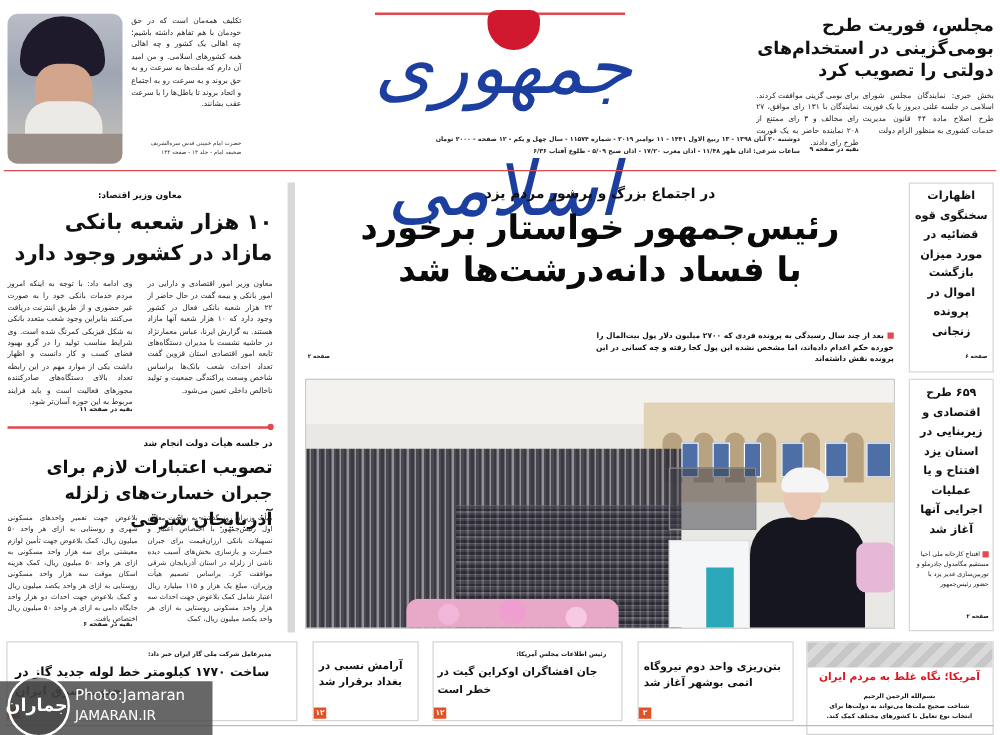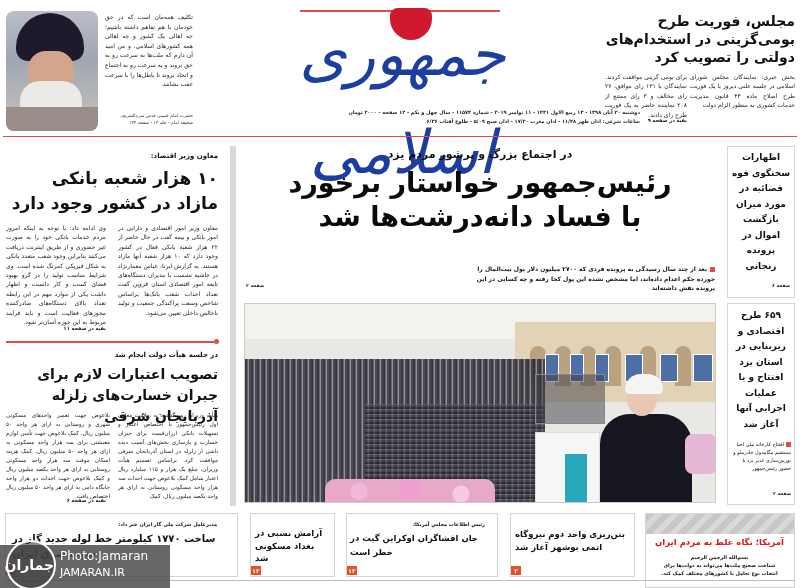--- a/index.html
+++ b/index.html
@@ -23,21 +23,21 @@
   #portrait .beard { position: absolute; left: 14px; top: 70px; width: 62px; height: 50px; background: #eceae6; border-radius: 20px 20px 8px 8px; }
   #portrait .robe { position: absolute; left: 0; top: 96px; width: 92px; height: 24px; background: #9a8f88; }
   #quote { left: 105px; top: 12px; width: 88px; text-align: justify; font-size: 6px; line-height: 9.6px; color: #222; }
   #quote-source { left: 105px; top: 112px; width: 88px; font-size: 4.5px; line-height: 7px; color: #333; }
 
   #mast-right-title { left: 605px; top: 12px; width: 190px; font-size: 14px; line-height: 18px; font-weight: bold; text-align: right; }
   #mast-right-col1 { left: 690px; top: 72px; width: 105px; }
   #mast-right-col2 { left: 605px; top: 72px; width: 82px; }
   #mast-right-more { left: 605px; top: 117px; width: 82px; font-size: 5px; font-weight: bold; }
   #lc-rule { left: 230px; top: 146px; width: 6px; height: 360px; background: #d8d9db; }
-  #story1-kicker { left: 6px; top: 152px; width: 212px; font-size: 7px; font-weight: bold; text-align: right; }
+  #story1-kicker { left: 6px; top: 152px; width: 212px; font-size: 7px; font-weight: bold; text-align: center; }
   #story1-title { left: 6px; top: 166px; width: 212px; font-size: 17px; line-height: 25px; font-weight: bold; text-align: right; }
   #story1-col-r { left: 118px; top: 223px; width: 100px; }
   #story1-col-l { left: 6px; top: 223px; width: 100px; }
   #story1-more { left: 6px; top: 325px; width: 100px; font-size: 5px; font-weight: bold; }
   #sep1 { left: 6px; top: 341px; width: 212px; height: 2px; background: #e34a50; }
   #sep1-dot { left: 214px; top: 339px; width: 5px; height: 5px; border-radius: 50%; background: #e34a50; }
   #story2-kicker { left: 6px; top: 351px; width: 212px; font-size: 7px; font-weight: bold; text-align: right; }
   #story2-title { left: 6px; top: 364px; width: 212px; font-size: 14px; line-height: 21px; font-weight: bold; text-align: right; }
   #story2-col-r { left: 118px; top: 411px; width: 100px; font-size: 5.6px; line-height: 9px; }
   #story2-col-l { left: 6px; top: 411px; width: 104px; font-size: 5.6px; line-height: 9px; }
@@ -205,21 +205,21 @@
 <div class="abs" id="rc-box2-title">۶۵۹ طرح اقتصادی و زیربنایی در استان یزد افتتاح و یا عملیات اجرایی آنها آغاز شد</div>
 <div class="abs" id="rc-box2-body"><span class="bullet"></span><span>افتتاح کارخانه ملی احیا مستقیم مگامدول چادرملو و توربین‌سازی غدیر یزد با حضور رئیس‌جمهور</span></div>
 <div class="abs" id="rc-box2-page">صفحه ۲</div>
 
 <div class="abs teaser" id="t1"></div>
 <div class="teaser-kicker" id="t1-kicker">مدیرعامل شرکت ملی گاز ایران خبر داد:</div>
 <div class="teaser-title" id="t1-title">ساخت ۱۷۷۰ کیلومتر خط لوله جدید گاز در جنوب شرق ایران</div>
 <div class="teaser-page" id="t1-page">۱۱</div>
 
 <div class="abs teaser" id="t2"></div>
-<div class="teaser-title" id="t2-title">آرامش نسبی در بغداد مسکونی شد</div>
+<div class="teaser-title" id="t2-title">آرامش نسبی در بغداد برقرار شد</div>
 <div class="teaser-page" id="t2-page">۱۲</div>
 
 <div class="abs teaser" id="t3"></div>
 <div class="teaser-kicker" id="t3-kicker">رئیس اطلاعات مجلس آمریکا:</div>
 <div class="teaser-title" id="t3-title">جان افشاگران اوکراین گیت در خطر است</div>
 <div class="teaser-page" id="t3-page">۱۲</div>
 
 <div class="abs teaser" id="t4"></div>
 <div class="teaser-title" id="t4-title">بتن‌ریزی واحد دوم نیروگاه اتمی بوشهر آغاز شد</div>
 <div class="teaser-page" id="t4-page">۲</div>

